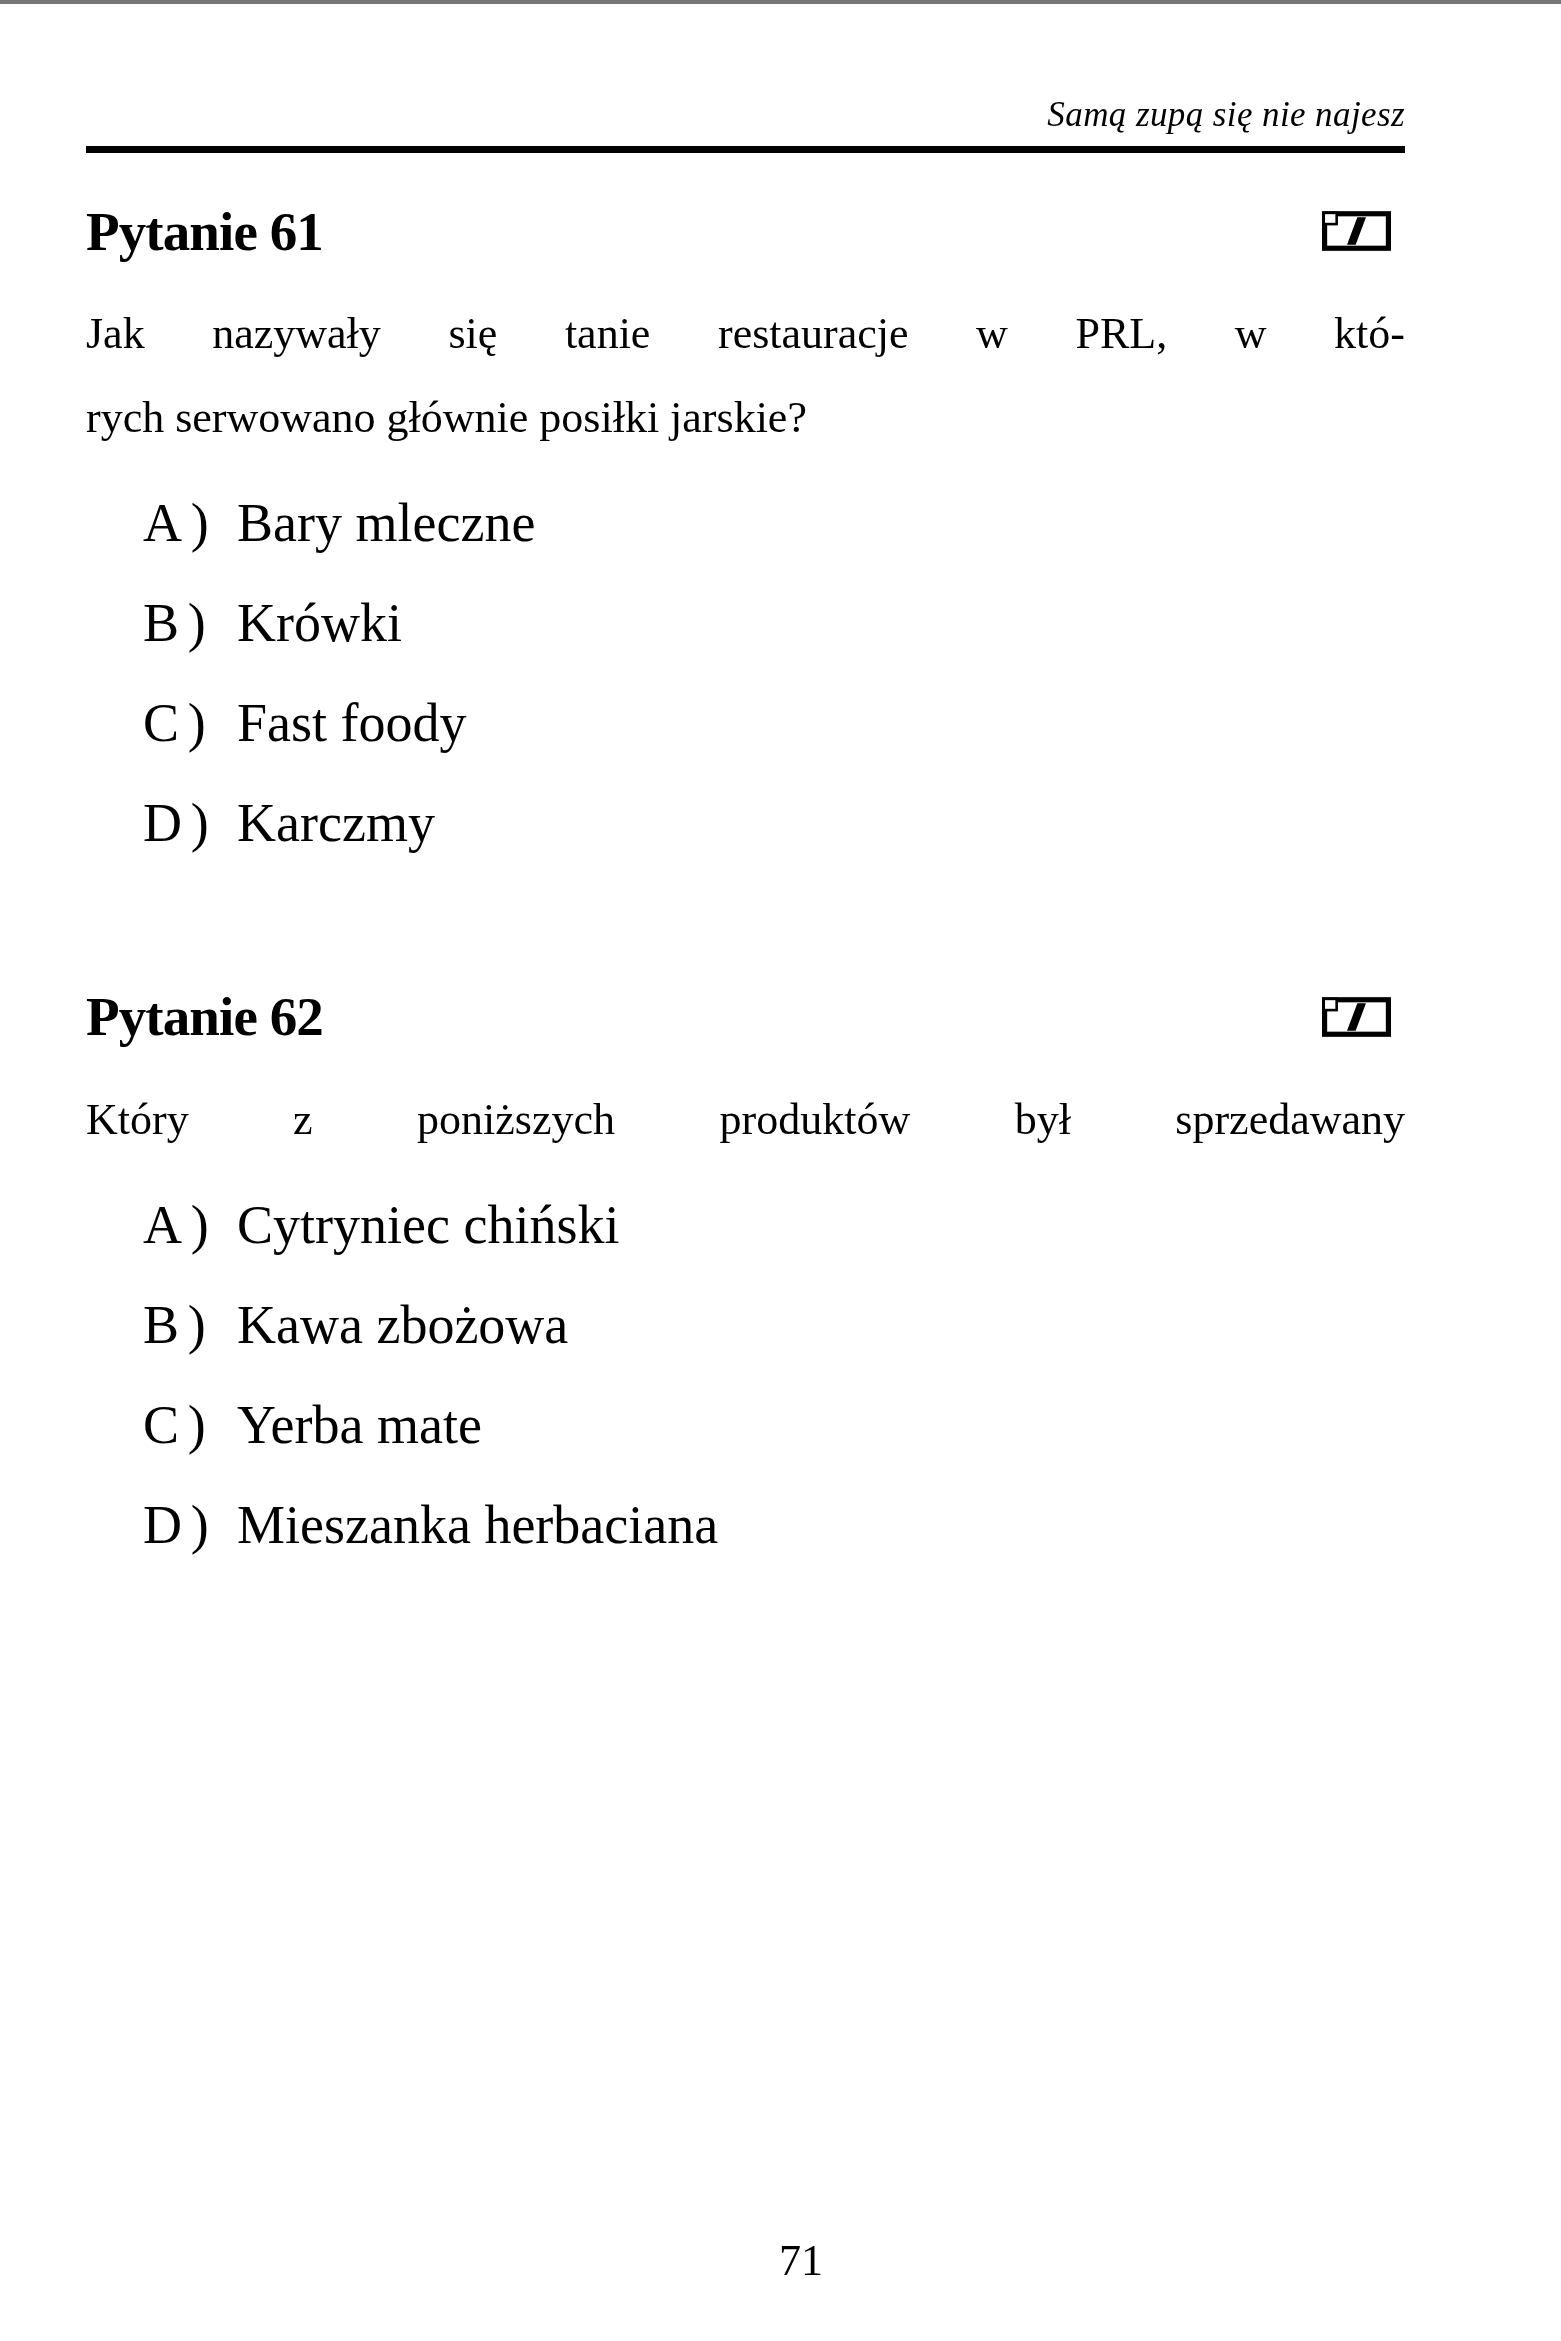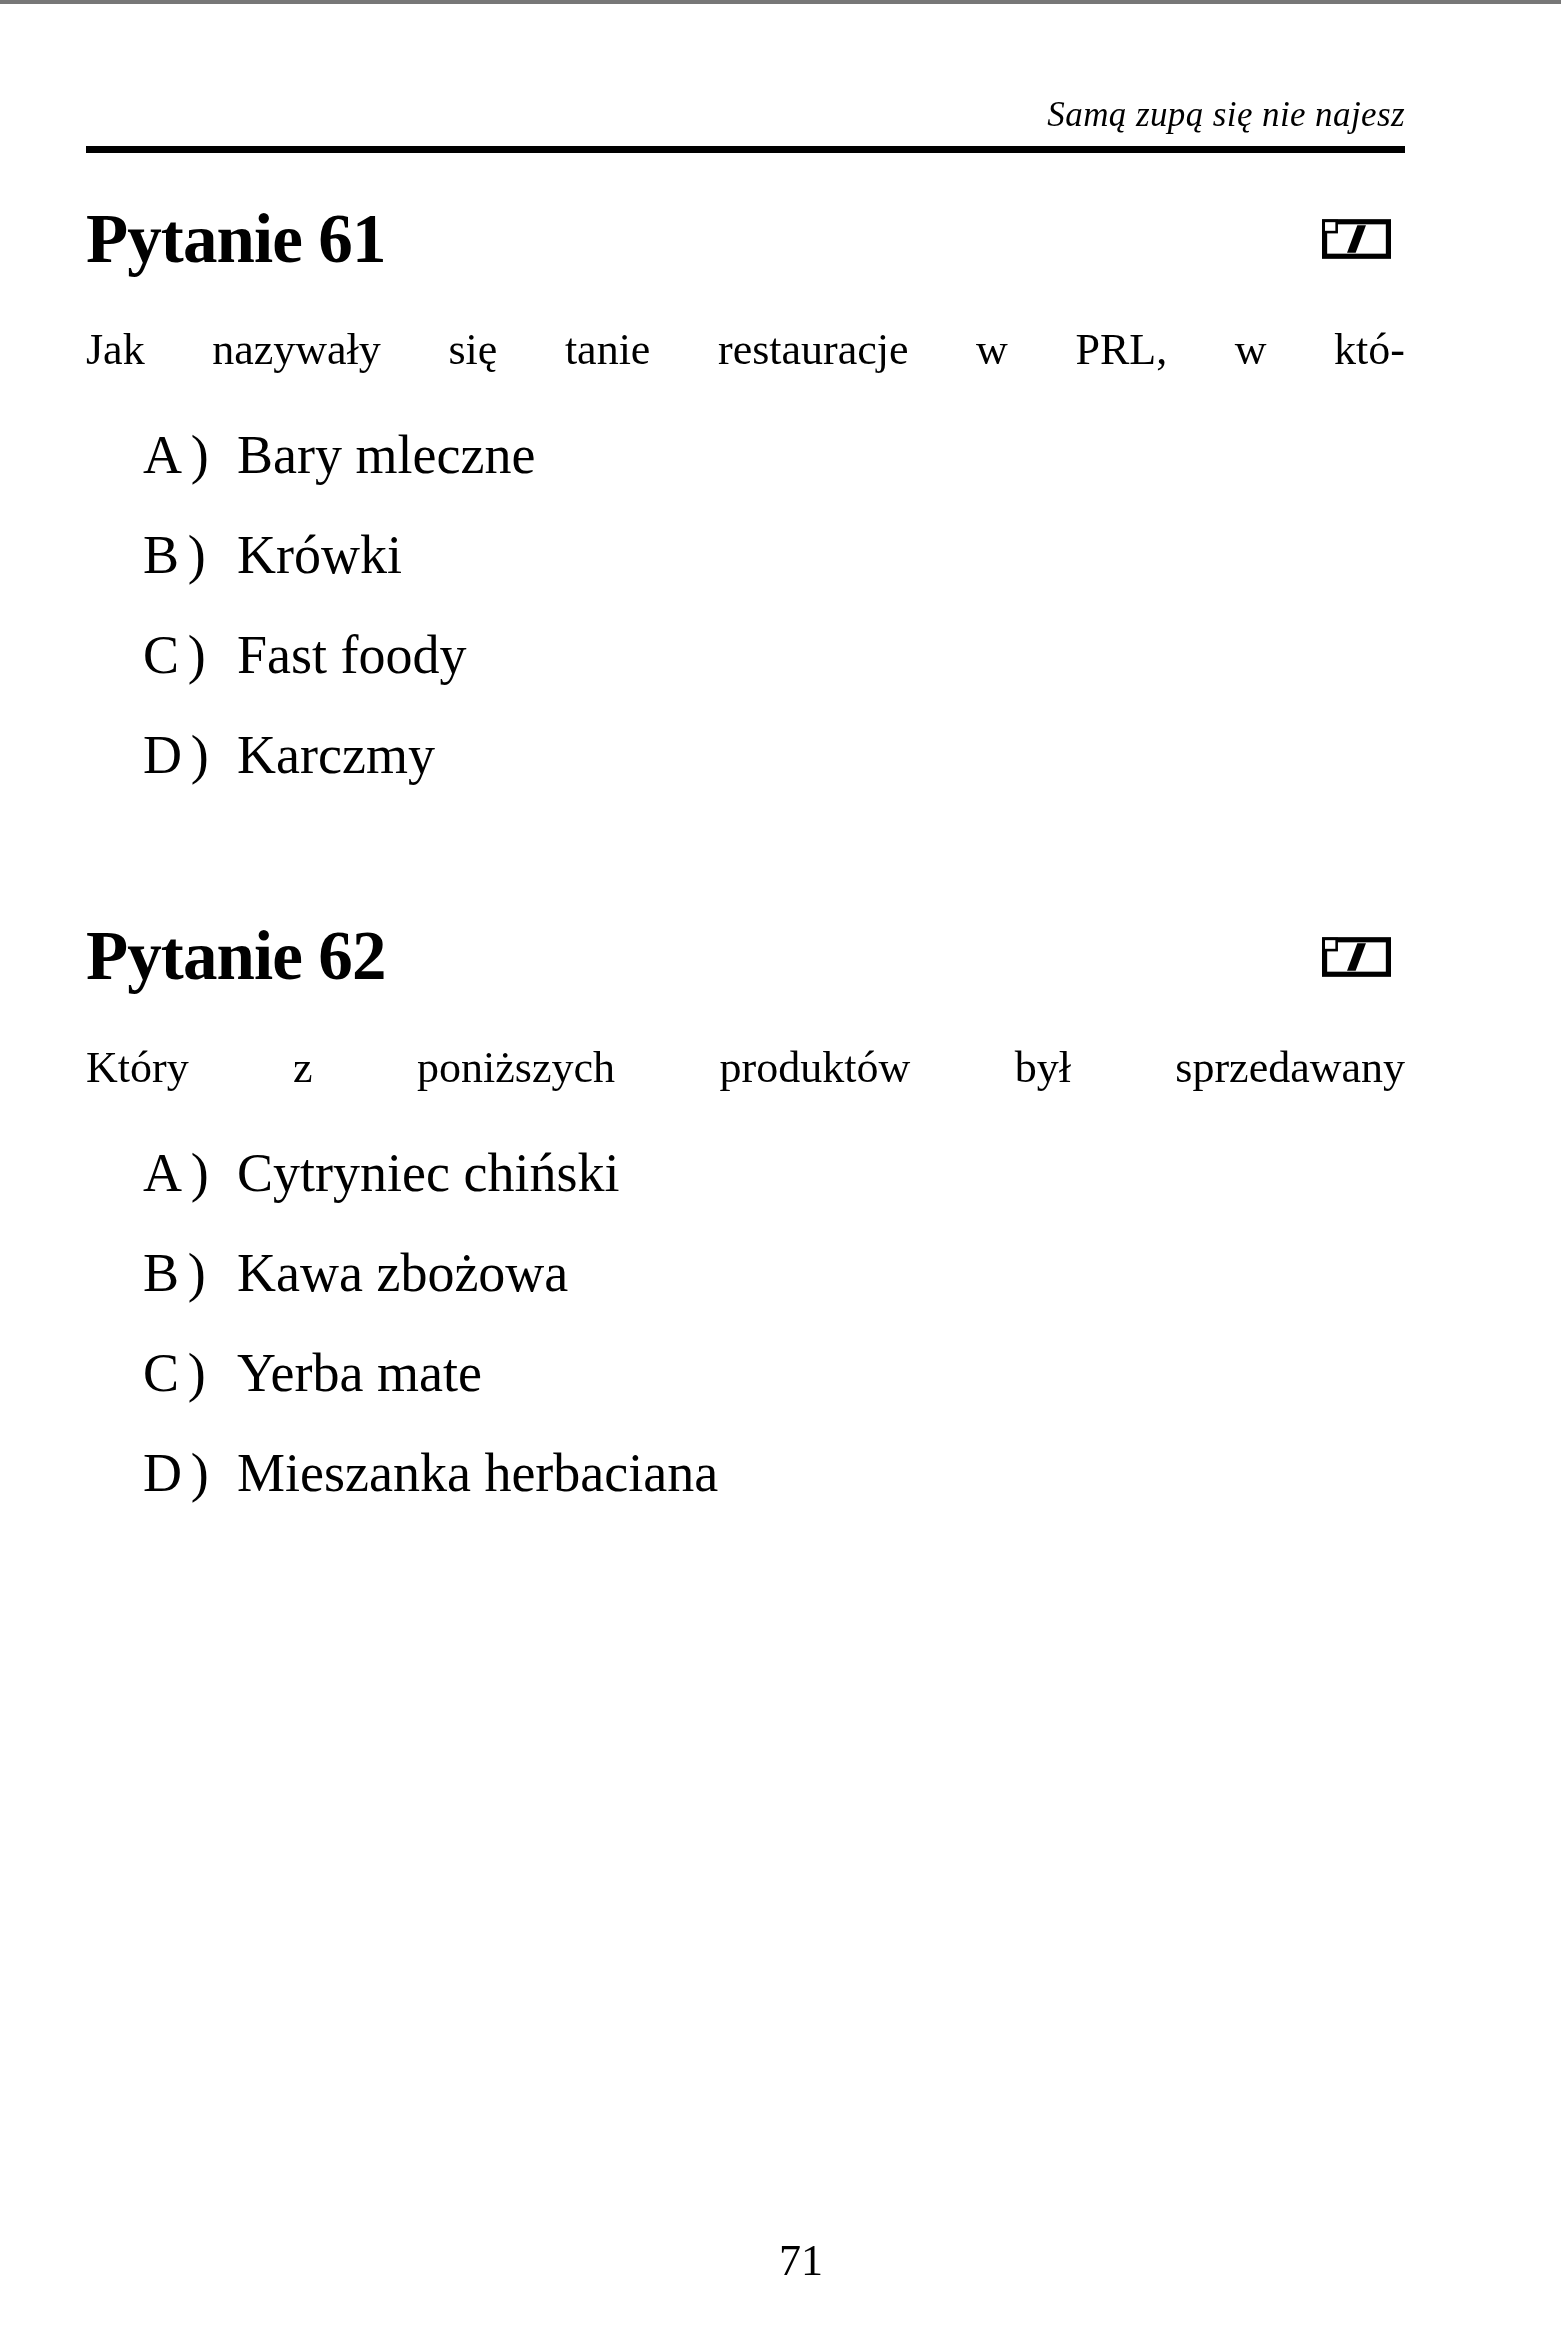--- a/index.html
+++ b/index.html
@@ -25,21 +25,21 @@
     letter-spacing: 0.4px;
   }
   .question-section { margin-top: 47px; }
   .question-section.second { margin-top: 130px; }
   .q-head {
     display: flex;
     justify-content: space-between;
     align-items: center;
   }
   .q-title {
-    font-size: 69px;
+    font-size: 55px;
     font-weight: bold;
     line-height: 1.15;
     letter-spacing: -0.9px;
     margin: 0;
   }
   .level-icon { width: 69px; height: 40px; flex: none; margin-right: 14px; }
   .q-text {
     margin-top: 29.5px;
     font-size: 44px;
     line-height: 84px;
@@ -84,20 +84,21 @@
     <div class="q-head">
       <h2 class="q-title">Pytanie 61</h2>
       <svg class="level-icon" viewBox="0 0 80 46" xmlns="http://www.w3.org/2000/svg">
         <rect x="3" y="3" width="74" height="40" fill="#ffffff" stroke="#000000" stroke-width="6"></rect>
         <rect x="2" y="2" width="15" height="13" fill="#ffffff" stroke="#000000" stroke-width="3"></rect>
         <polygon points="41,7 51,7 39,39 29,39" fill="#000000"></polygon>
       </svg>
     </div>
     <div class="q-text">
       <div class="q-line1">Jak nazywały się tanie restauracje w PRL, w któ-</div>
+      <div class="q-line2">rych serwowano głównie posiłki jarskie?</div>
     </div>
     <ul class="answers">
       <li class="answer">
         <span class="answer-key">
           <span>A</span>
           <span class="answer-paren">)</span>
         </span>
         <span class="answer-label">Bary mleczne</span>
       </li>
       <li class="answer">

